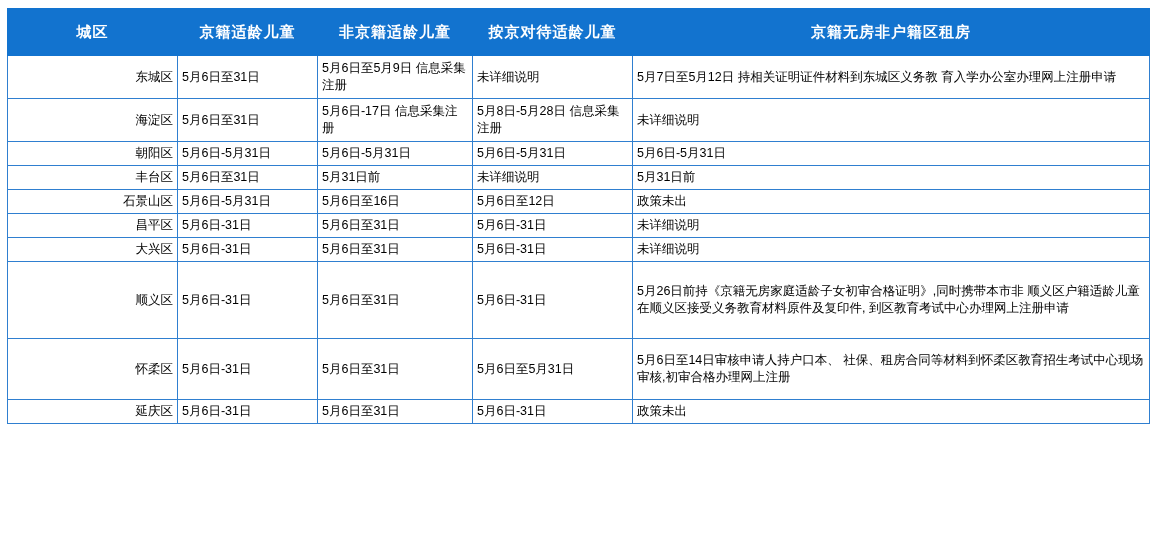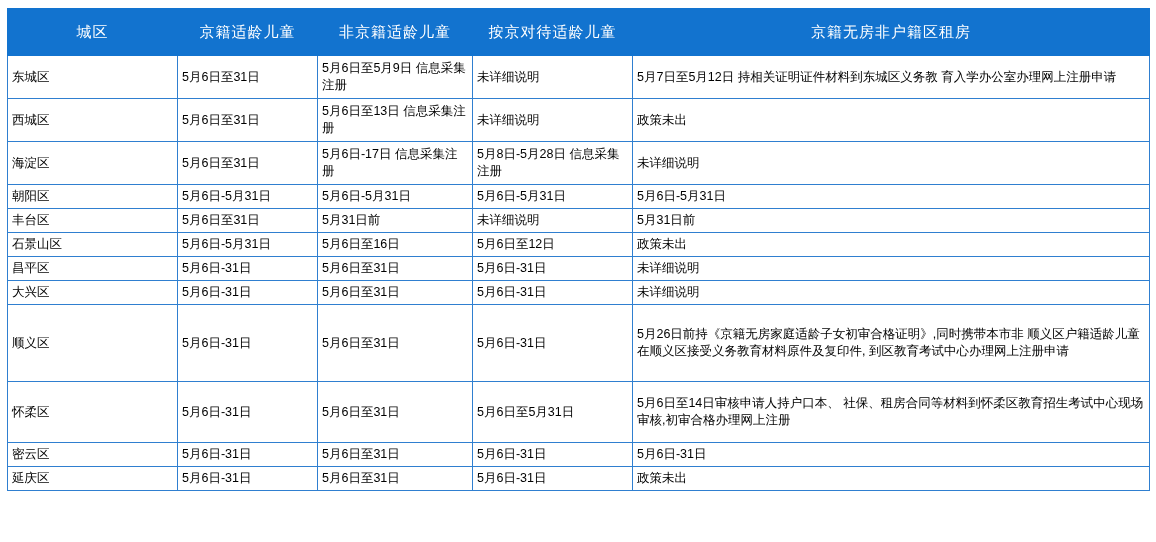--- a/index.html
+++ b/index.html
@@ -25,38 +25,38 @@
   }
   table.schedule col.c0 { width: 170px; }
   table.schedule col.c1 { width: 140px; }
   table.schedule col.c2 { width: 155px; }
   table.schedule col.c3 { width: 160px; }
   table.schedule col.c4 { width: 517px; }
 
   thead th {
     background: #1273cf;
     color: #ffffff;
-    font-weight: normal;
+    font-weight: bold;
     font-size: 15px;
     height: 44px;
     text-align: center;
     vertical-align: middle;
     border: 1px solid #1273cf;
     letter-spacing: 1px;
   }
   tbody td {
     border: 1px solid #2f7fd0;
     font-size: 12.5px;
     line-height: 17px;
     padding: 2px 4px;
     vertical-align: middle;
     color: #000;
   }
   tbody td.district {
-    text-align: left;
+    text-align: right;
   }
   tbody td.cell {
     text-align: left;
   }
   tbody tr.tall td { height: 38px; }
   tbody tr.short td { height: 19px; }
   tbody tr.xtall td { height: 56px; }
   tbody tr.xxtall td { height: 72px; }
 </style>
 </head>
@@ -80,27 +80,20 @@
         <th>京籍无房非户籍区租房</th>
       </tr>
     </thead>
     <tbody id="table-body">
         <tr class="tall">
           <td class="district">东城区</td>
           <td class="cell">5月6日至31日</td>
           <td class="cell">5月6日至5月9日 信息采集注册</td>
           <td class="cell">未详细说明</td>
           <td class="cell">5月7日至5月12日 持相关证明证件材料到东城区义务教 育入学办公室办理网上注册申请</td>
-        </tr>
-        <tr class="tall">
-          <td class="district">西城区</td>
-          <td class="cell">5月6日至31日</td>
-          <td class="cell">5月6日至13日 信息采集注册</td>
-          <td class="cell">未详细说明</td>
-          <td class="cell">政策未出</td>
         </tr>
         <tr class="tall">
           <td class="district">海淀区</td>
           <td class="cell">5月6日至31日</td>
           <td class="cell">5月6日-17日 信息采集注册</td>
           <td class="cell">5月8日-5月28日 信息采集注册</td>
           <td class="cell">未详细说明</td>
         </tr>
         <tr class="short">
           <td class="district">朝阳区</td>
@@ -145,27 +138,20 @@
           <td class="cell">5月26日前持《京籍无房家庭适龄子女初审合格证明》,同时携带本市非 顺义区户籍适龄儿童在顺义区接受义务教育材料原件及复印件, 到区教育考试中心办理网上注册申请</td>
         </tr>
         <tr class="xtall">
           <td class="district">怀柔区</td>
           <td class="cell">5月6日-31日</td>
           <td class="cell">5月6日至31日</td>
           <td class="cell">5月6日至5月31日</td>
           <td class="cell">5月6日至14日审核申请人持户口本、 社保、租房合同等材料到怀柔区教育招生考试中心现场审核,初审合格办理网上注册</td>
         </tr>
         <tr class="short">
-          <td class="district">密云区</td>
-          <td class="cell">5月6日-31日</td>
-          <td class="cell">5月6日至31日</td>
-          <td class="cell">5月6日-31日</td>
-          <td class="cell">5月6日-31日</td>
-        </tr>
-        <tr class="short">
           <td class="district">延庆区</td>
           <td class="cell">5月6日-31日</td>
           <td class="cell">5月6日至31日</td>
           <td class="cell">5月6日-31日</td>
           <td class="cell">政策未出</td>
         </tr>
       </tbody>
   </table>
 </div>
 

